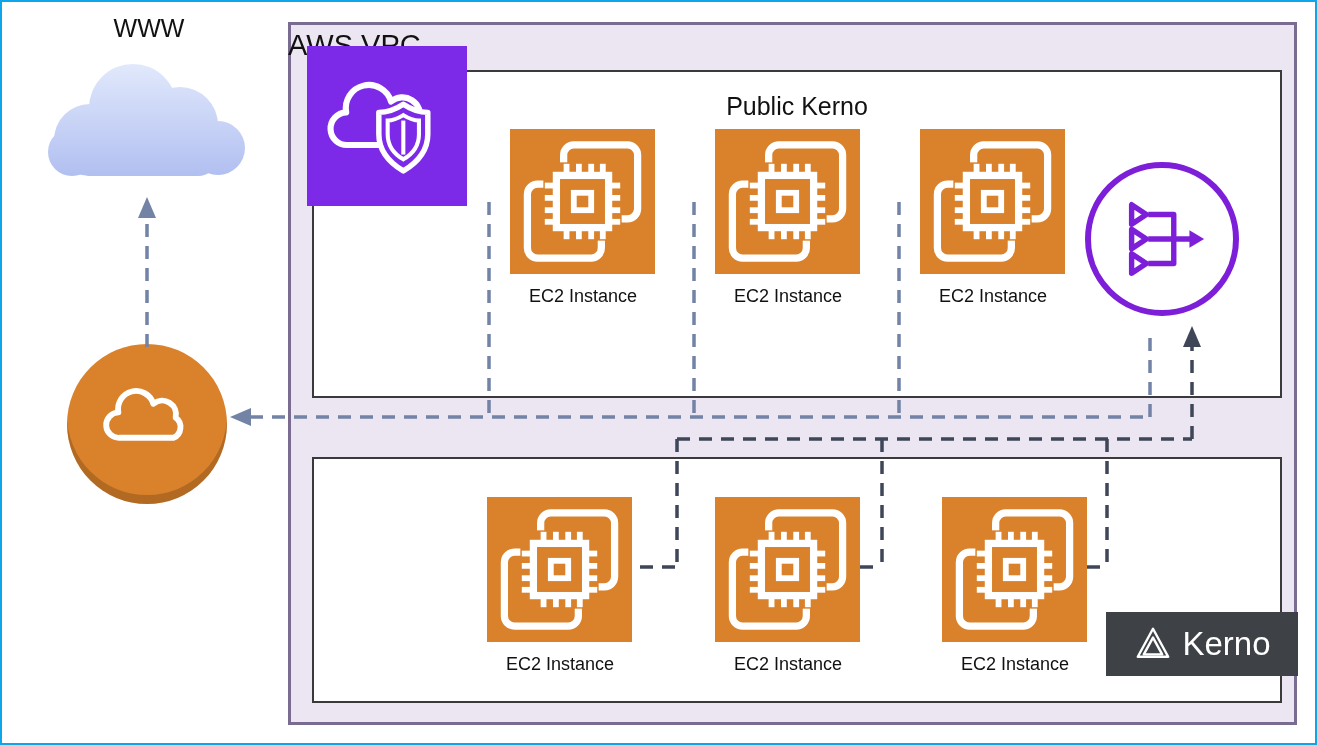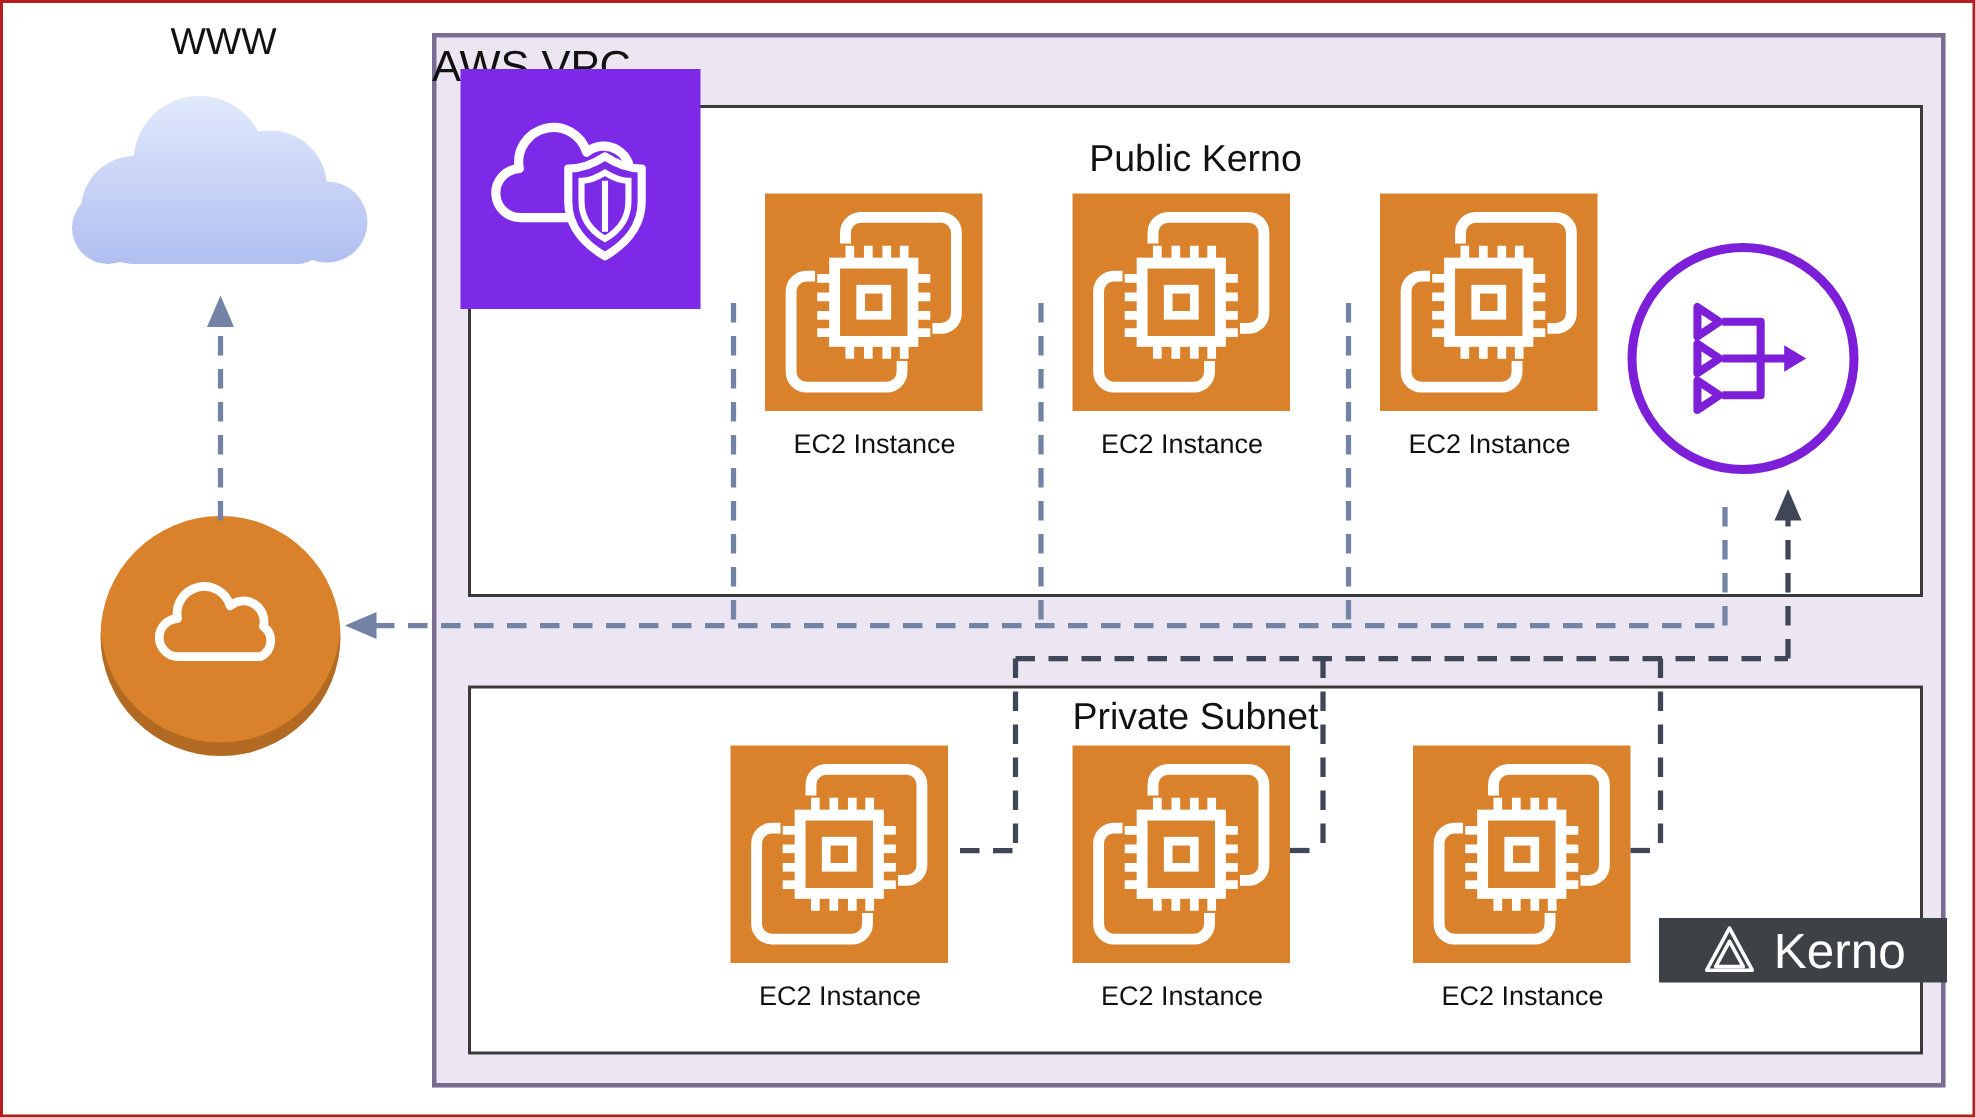--- a/index.html
+++ b/index.html
@@ -1,19 +1,19 @@
 <!DOCTYPE html>
 <html><head>
 <meta charset="utf-8">
 <style>
   * { margin:0; padding:0; box-sizing:border-box; }
   body { background:#fff; font-family:"Liberation Sans","DejaVu Sans",sans-serif; }
   #canvas {
     position:relative; width:1317px; height:745px;
-    border:2px solid #b91c1c; background:#fff; color:#111; overflow:hidden;
+    border:2px solid #0ea5e9; background:#fff; color:#111; overflow:hidden;
   }
   .caption { position:absolute; text-align:center; color:#111; }
   
   #vpc-box { position:absolute; left:286px; top:20px; width:1009px; height:703px;
              background:#EBE6F1; border:3px solid #7A6B90; z-index:0; }
   .subnet { position:absolute; background:#fff; border:2px solid #3A3A3A; z-index:1; }
   #public-subnet  { left:310px; top:68px;  width:970px; height:328px; }
   #private-subnet { left:310px; top:455px; width:970px; height:246px; }
   .subnet-title { position:absolute; width:970px; text-align:center; font-size:25px; z-index:2; }
   #vpc-title { position:absolute; left:286px; top:27px; width:1009px; text-align:left; font-size:29px; z-index:2; }
@@ -32,21 +32,21 @@
                 display:flex; align-items:center; justify-content:center; z-index:2; }
   #www-cloud { position:absolute; left:28px; top:48px; z-index:2; }
   
   #www-label { left:77px; top:12px; width:140px; font-size:25px; }
   #igw-label { left:35px; top:518px; width:225px; font-size:23px; }
   #nat-label { left:1063px; top:126px; width:200px; font-size:22px; }
   
   #connectors { position:absolute; left:0; top:0; width:1317px; height:745px;
                 z-index:6; pointer-events:none; }
   
-  #kerno { position:absolute; left:1104px; top:610px; width:192px; height:43px;
+  #kerno { position:absolute; left:1104px; top:610px; width:192px; height:64px;
            background:#3E4247; color:#fff; display:flex; align-items:center;
            justify-content:center; gap:9px; font-size:33px; z-index:7; }
   #defs-svg { position:absolute; width:0; height:0; overflow:hidden; }
 </style>
 </head>
 <body>
 
 <svg id="defs-svg" aria-hidden="true">
   <defs>
     <symbol id="ec2icon" viewBox="0 0 100 100">
@@ -147,21 +147,20 @@
         <polygon points="19,40 19,60 34,50"></polygon>
         <polygon points="19,65 19,85 34,75"></polygon>
         <polyline points="36,25 62,25 62,75 36,75"></polyline>
         <line x1="36" y1="50" x2="80" y2="50"></line>
       </g>
       <polygon points="78,41 78,59 93,50" fill="#7D1FD8"></polygon>
     </svg>
   </div>
 
   <div class="subnet" id="private-subnet"></div>
-  <div class="subnet-title" style="left:310px; top:462px;">Private Subnet</div>
 
   <div class="ec2-tile" style="left:485px; top:495px;">
     <svg viewBox="0 0 100 100">
         <use href="#ec2icon"></use>
       </svg>
   </div>
   <div class="ec2-tile" style="left:713px; top:495px;">
     <svg viewBox="0 0 100 100">
         <use href="#ec2icon"></use>
       </svg>

